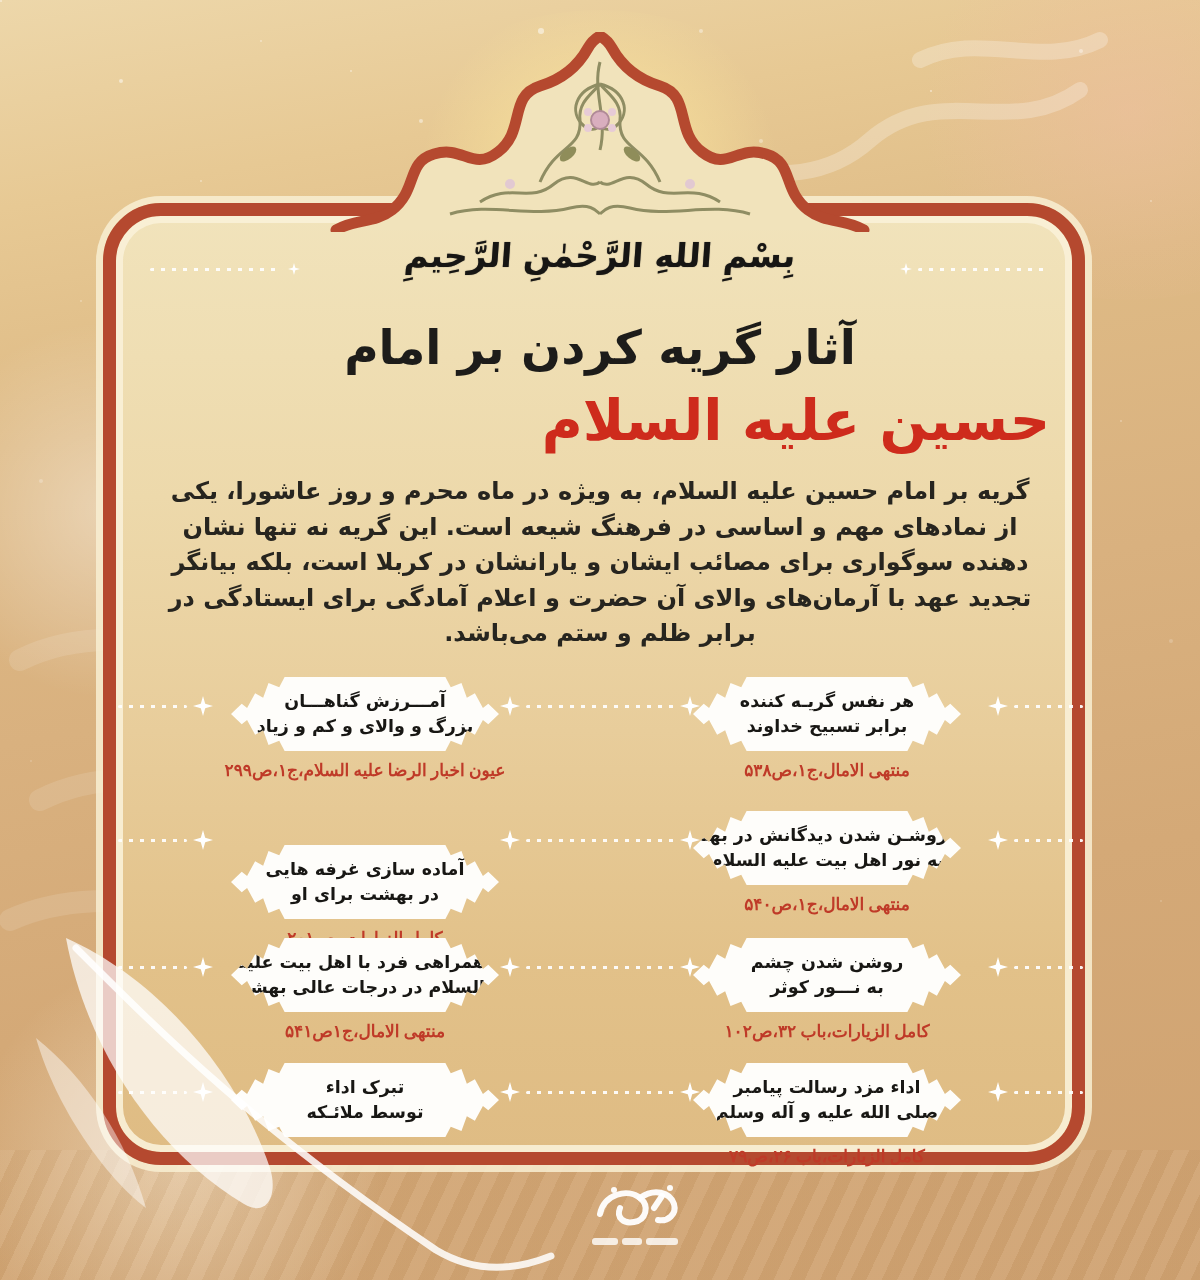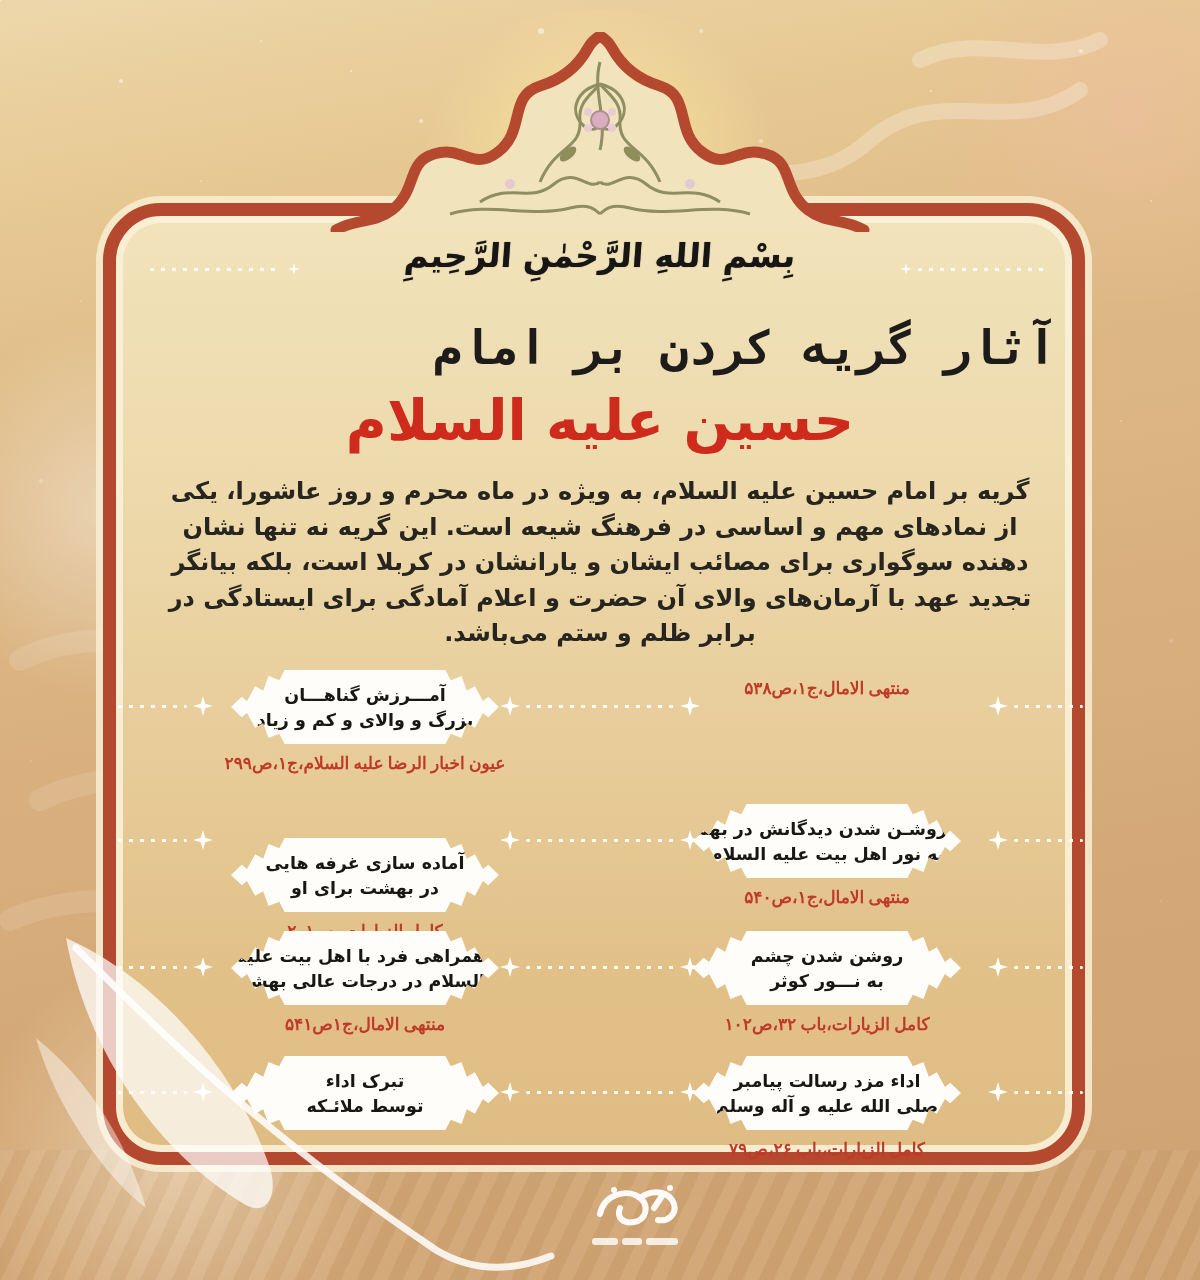--- a/index.html
+++ b/index.html
@@ -46,41 +46,41 @@
   .dome{position:absolute;left:330px;top:32px;width:540px;height:200px;}
 
   
   .rtl{direction:rtl;}
   .bismillah{
     position:absolute;left:300px;top:236px;width:600px;text-align:center;
     font-size:33px;font-weight:bold;color:#171614;transform:skewX(-4deg);
     text-shadow:0 0 1px rgba(20,20,20,.6);
   }
   .title-black{
-    position:absolute;left:156px;top:320px;width:900px;
-    font-size:47px;font-weight:bold;color:#1d1c1a;letter-spacing:-1px;font-family:Liberation Mono, monospace;
+    position:absolute;left:150px;top:320px;width:900px;text-align:center;
+    font-size:47px;font-weight:bold;color:#1d1c1a;letter-spacing:-1px;
   }
   .title-red{
-    position:absolute;left:150px;top:388px;width:900px;text-align:center;
+    position:absolute;left:150px;top:388px;width:900px;
     font-size:56px;font-weight:bold;color:var(--title_red);
   }
   .intro{
     position:absolute;left:163px;top:474px;width:874px;text-align:center;
     font-size:24px;font-weight:bold;color:#27251f;line-height:1.48;
   }
 
   
   .cell{position:absolute;width:340px;text-align:center;}
   .p-r1{left:657px;top:669px}.p-l1{left:195px;top:669px}
   .p-r2{left:657px;top:803px}.p-l2{left:195px;top:837px}
   .p-r3{left:657px;top:930px}.p-l3{left:195px;top:930px}
   .p-r4{left:657px;top:1055px}.p-l4{left:195px;top:1055px}
   .cartouche{
-    width:268px;height:74px;margin:1px auto;background:#fefdfa;
-    display:flex;flex-direction:column;justify-content:center;box-sizing:border-box;padding:2px 14px 0;
+    width:268px;height:74px;margin:8px auto;background:#fefdfa;
+    display:flex;flex-direction:column;justify-content:flex-end;box-sizing:border-box;padding:2px 14px 12px;
     clip-path:polygon(0% 50%,4% 36%,6% 42%,9% 22%,12% 28%,14% 8%,18% 14%,20% 0%,
       80% 0%,82% 14%,86% 8%,88% 28%,91% 22%,94% 42%,96% 36%,100% 50%,
       96% 64%,94% 58%,91% 78%,88% 72%,86% 92%,82% 86%,80% 100%,
       20% 100%,18% 86%,14% 92%,12% 72%,9% 78%,6% 58%,4% 64%);
   }
   .eline{font-size:17.5px;font-weight:bold;color:#181714;line-height:25px;white-space:nowrap;}
   .cite{margin-top:9px;font-size:17px;font-weight:bold;color:var(--citation_red);white-space:nowrap;font-family:Liberation Serif, serif;}
 
   
   .orn{position:absolute;height:22px;display:flex;align-items:center;gap:6px;}
@@ -224,20 +224,24 @@
       <div class="star"></div>
       <div class="dots"></div>
       <div class="star"></div>
     </div>
   <div class="orn o-right oy4">
       <div class="star"></div>
       <div class="dots"></div>
     </div>
 
   <div class="cell p-r1 rtl">
+    <div class="cartouche">
+      <div class="eline">هر نفس گریـه کننده</div>
+      <div class="eline">برابر تسبیح خداوند</div>
+    </div>
     <div class="cite">منتهی الامال،ج۱،ص۵۳۸</div>
   </div>
   <div class="cell p-l1 rtl">
     <div class="cartouche">
       <div class="eline">آمـــرزش گناهـــان</div>
       <div class="eline">بزرگ و والای و کم و زیاد</div>
     </div>
     <div class="cite">عیون اخبار الرضا علیه السلام،ج۱،ص۲۹۹</div>
   </div>
 

